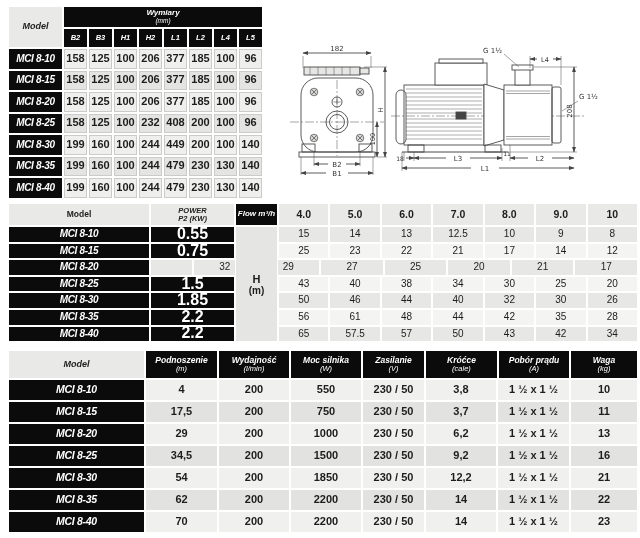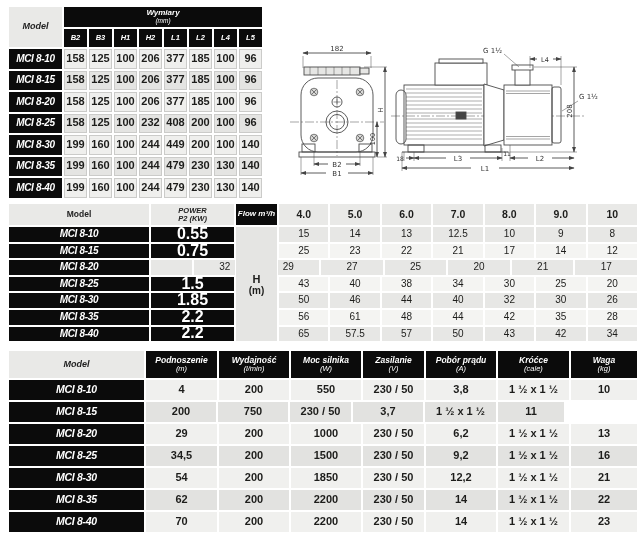--- a/index.html
+++ b/index.html
@@ -434,48 +434,49 @@
       <span class="l2">(l/min)</span>
     </div>
     <div class="cell black c2">
       <span class="l1">Moc silnika</span>
       <span class="l2">(W)</span>
     </div>
     <div class="cell black c3">
       <span class="l1">Zasilanie</span>
       <span class="l2">(V)</span>
     </div>
+    <div class="cell black c5">
+      <span class="l1">Króćce</span>
+      <span class="l2">(cale)</span>
+    </div>
     <div class="cell black c4">
       <span class="l1">Pobór prądu</span>
       <span class="l2">(A)</span>
     </div>
-    <div class="cell black c5">
-      <span class="l1">Króćce</span>
-      <span class="l2">(cale)</span>
-    </div>
     <div class="cell black c6">
       <span class="l1">Waga</span>
       <span class="l2">(kg)</span>
     </div>
   </div>
   <div class="rows">
 
       <div class="row">
         <div class="cell black model w-model3">MCI 8-10</div>
         <div class="cell d c0">4</div>
         <div class="cell d c1">200</div>
         <div class="cell d c2">550</div>
         <div class="cell d c3">230 / 50</div>
         <div class="cell d c4">3,8</div>
         <div class="cell d c5">1 ½ x 1 ½</div>
         <div class="cell d c6">10</div>
       </div>
 
       <div class="row">
         <div class="cell black model w-model3">MCI 8-15</div>
+        <div class="cell d c0">17,5</div>
         <div class="cell d c1">200</div>
         <div class="cell d c2">750</div>
         <div class="cell d c3">230 / 50</div>
         <div class="cell d c4">3,7</div>
         <div class="cell d c5">1 ½ x 1 ½</div>
         <div class="cell d c6">11</div>
       </div>
 
       <div class="row">
         <div class="cell black model w-model3">MCI 8-20</div>

